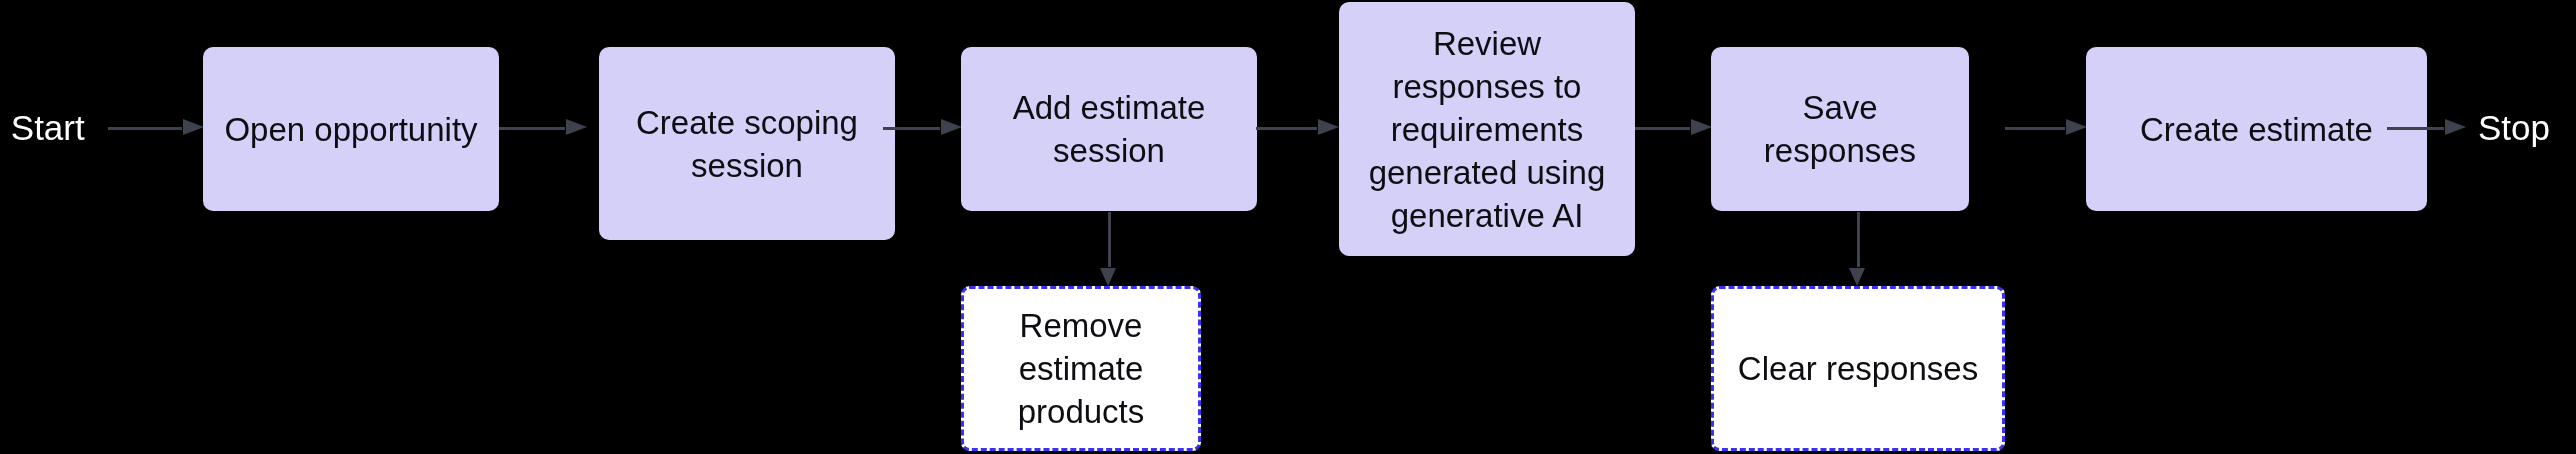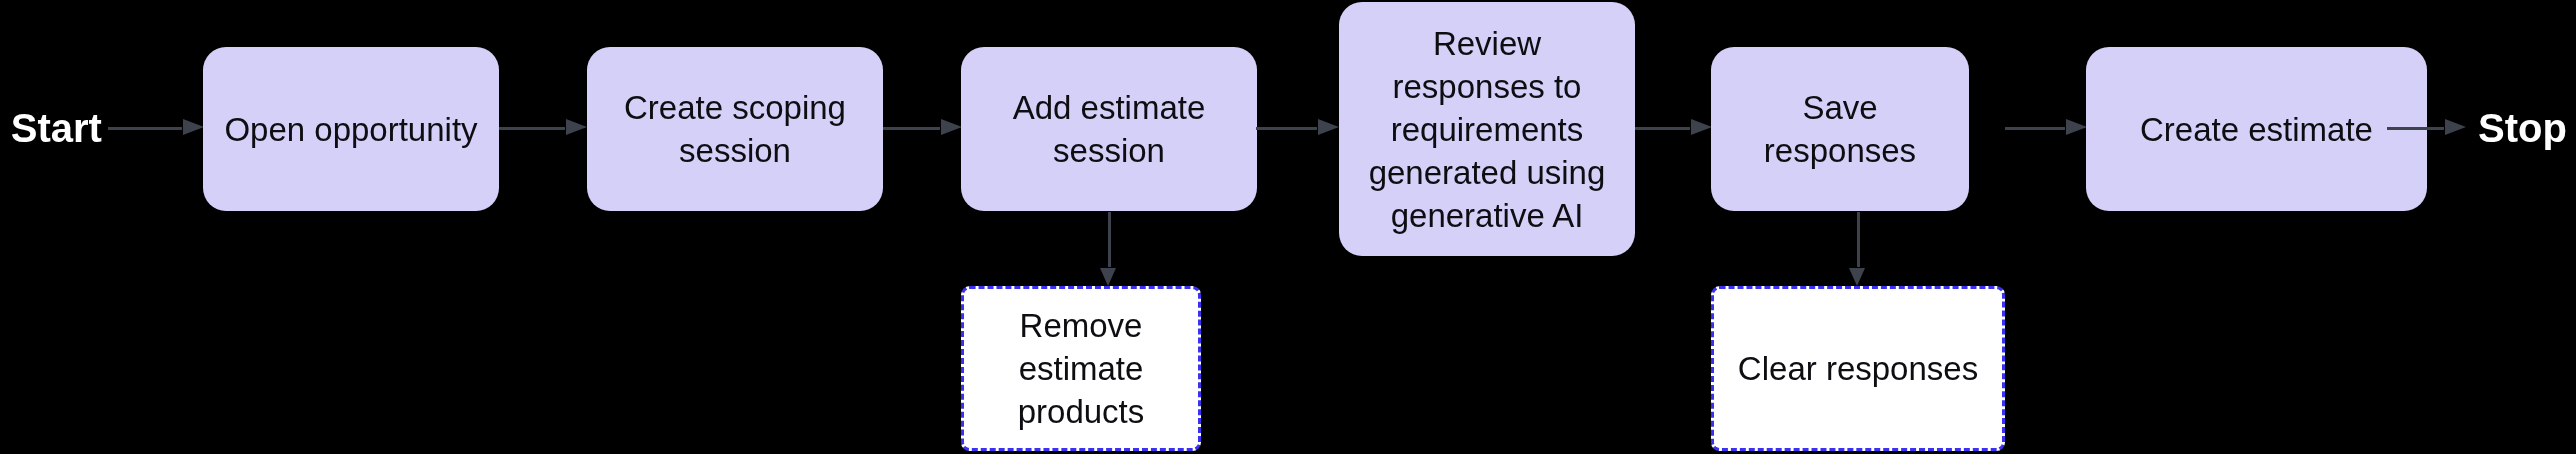--- a/index.html
+++ b/index.html
@@ -15,34 +15,33 @@
   .canvas{
     position:relative;
     width:2576px;height:455px;
     background:var(--background);
     font-family:"Liberation Sans", sans-serif;
     overflow:hidden;
   }
   .terminal{
     position:absolute;
     color:var(--terminal-text);
-    font-size:40px;line-height:40px;
-    text-align:right;
+    font-size:35px;line-height:40px;
+    text-align:left;
     white-space:nowrap;
-    font-weight:bold;
   }
   .node{
     position:absolute;
     display:flex;align-items:center;justify-content:center;
     box-sizing:border-box;
     text-align:center;
   }
   .node.solid{
     background:var(--node-fill);
-    border-radius:23px;
+    border-radius:10px;
   }
   .node.dashed{
     background:var(--dashed-fill);
     border:3.6px dashed var(--dashed-border);
     border-radius:8.6px;
   }
   .node .label{
     color:var(--node-text);
     font-size:33px;line-height:43px;
     white-space:pre-line;
@@ -70,21 +69,21 @@
     border-right:8.6px solid transparent;
     border-top:18.7px solid var(--arrow);
     left:-8.6px;bottom:-18.7px;
   }
 
   
   #t-start{left:10.8px;top:108px;width:86px;}
   #t-stop{left:2478px;top:108px;width:86px;}
 
   #n-open{left:203px;top:47px;width:296px;height:164px;}
-  #n-scoping{left:587px;top:47px;width:296px;height:164px;}
+  #n-scoping{left:599px;top:47px;width:296px;height:193px;}
   #n-add{left:961px;top:47px;width:296px;height:164px;}
   #n-review{left:1339px;top:2.2px;width:296px;height:254px;}
   #n-save{left:1711px;top:47px;width:258px;height:164px;}
   #n-create{left:2086px;top:47px;width:341px;height:164px;}
   #n-remove{left:961px;top:286px;width:240px;height:165px;}
   #n-clear{left:1711px;top:286px;width:294px;height:165px;text-align:right;}
 
   #e1{left:108px;top:128px;width:74px;}  #e1 .line{width:74px;}
   #e2{left:499px;top:128px;width:66px;}   #e2 .line{width:66px;}
   #e3{left:883px;top:128px;width:57px;}  #e3 .line{width:57px;}

